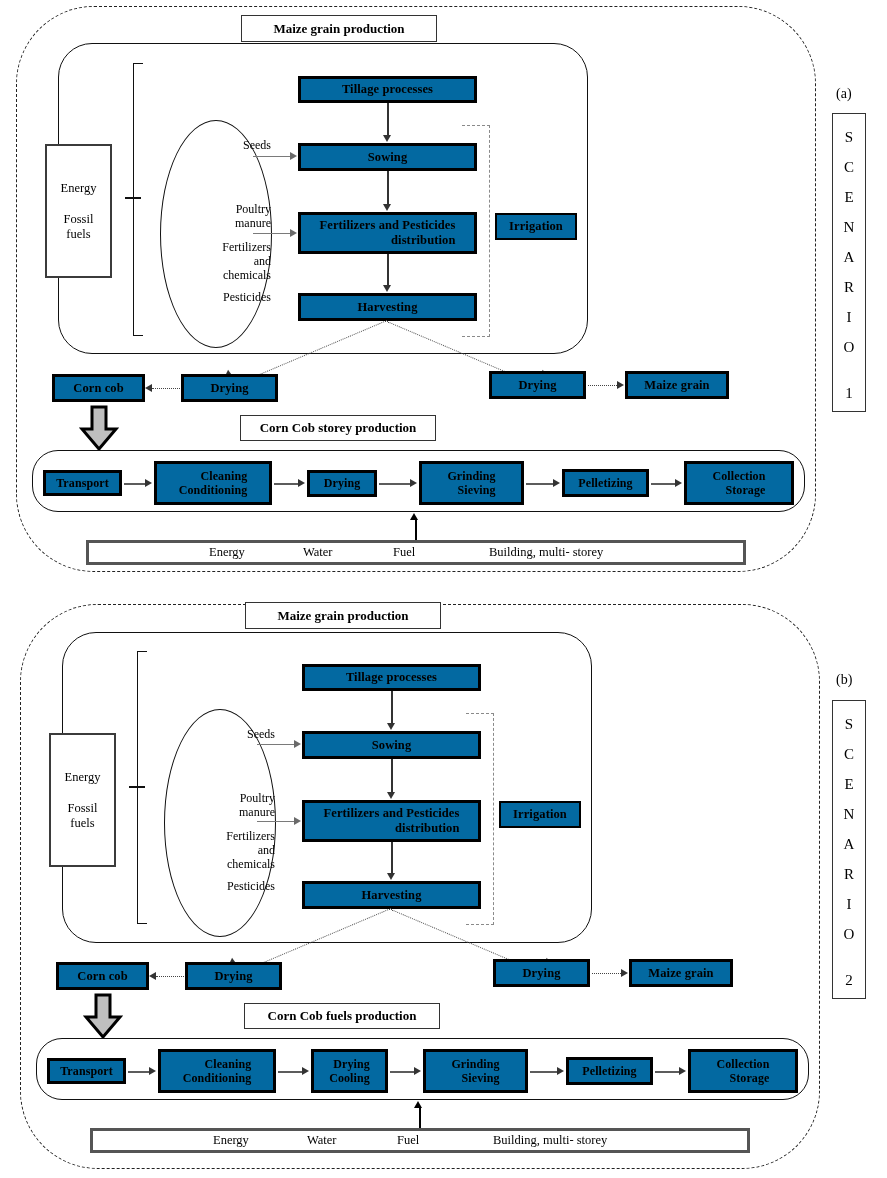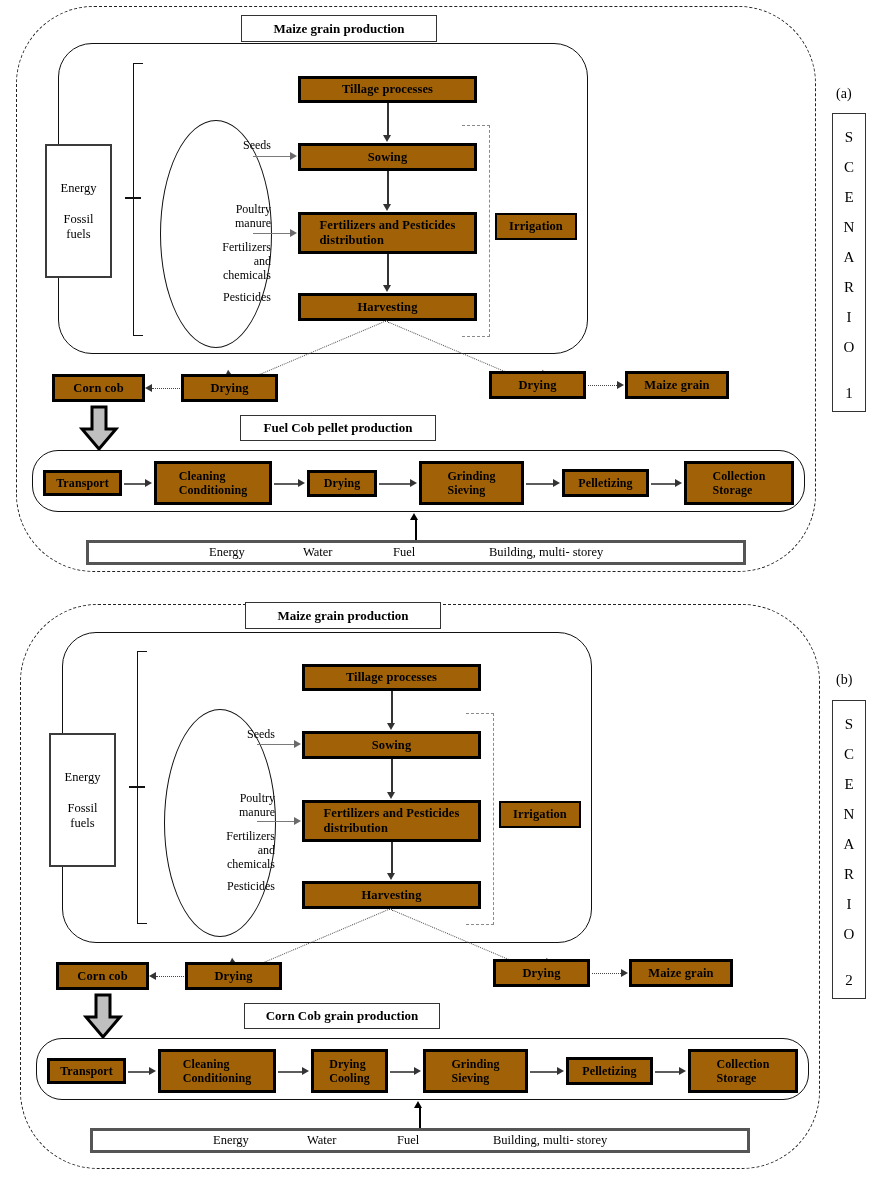--- a/index.html
+++ b/index.html
@@ -24,23 +24,23 @@
   }
   .round-panel-thin{
     border:1.4px solid #111;
     border-radius:26px;
     background:transparent;
   }
 
   
   .pbox{
     border:3px solid #000;
-    background:#a16207;
+    background:#0369a1;
     display:flex;align-items:center;justify-content:center;
-    text-align:left;
+    text-align:right;
     font-weight:bold;
     font-size:12.5px;
     line-height:1.18;
     letter-spacing:.1px;
   }
   .pbox.small{font-size:12px;}
 
   
   .tbox{
     border:1.3px solid #333;
@@ -208,21 +208,21 @@
 
   <div class="abs pbox" style="left:489px;top:371px;width:97px;height:28px;">Drying</div>
   <div class="abs pbox" style="left:625px;top:371px;width:104px;height:28px;">Maize  grain</div>
   <div class="dotline" style="left:588px;top:385px;width:31px;"></div>
   <div class="head-r dark" style="left:617px;top:381px;"></div>
 
   <svg class="blockarrow" style="left:79px;top:405px;" width="40" height="46" viewBox="0 0 40 46">
     <polygon points="13,2 27,2 27,24 37,24 20,44 3,24 13,24" fill="#bfbfbf" stroke="#000" stroke-width="3"></polygon>
   </svg>
 
-  <div class="abs tbox" style="left:240px;top:415px;width:196px;height:26px;">Fuel Cob pellet production</div>
+  <div class="abs tbox" style="left:240px;top:415px;width:196px;height:26px;">Corn Cob storey production</div>
 
   <div class="abs round-panel-thin" style="left:32px;top:450px;width:773px;height:62px;"></div>
 
   <div class="abs pbox small" style="left:43px;top:470px;width:79px;height:26px;">Transport</div>
   <div class="abs pbox small" style="left:154px;top:461px;width:118px;height:44px;white-space:pre-line;">Cleaning
 Conditioning</div>
   <div class="abs pbox small" style="left:307px;top:470px;width:70px;height:27px;">Drying</div>
   <div class="abs pbox small" style="left:419px;top:461px;width:105px;height:44px;white-space:pre-line;">Grinding
 Sieving</div>
   <div class="abs pbox small" style="left:562px;top:469px;width:87px;height:28px;">Pelletizing</div>
@@ -324,21 +324,21 @@
 
   <div class="abs pbox" style="left:493px;top:959px;width:97px;height:28px;">Drying</div>
   <div class="abs pbox" style="left:629px;top:959px;width:104px;height:28px;">Maize  grain</div>
   <div class="dotline" style="left:592px;top:973px;width:31px;"></div>
   <div class="head-r dark" style="left:621px;top:969px;"></div>
 
   <svg class="blockarrow" style="left:83px;top:993px;" width="40" height="46" viewBox="0 0 40 46">
     <polygon points="13,2 27,2 27,24 37,24 20,44 3,24 13,24" fill="#bfbfbf" stroke="#000" stroke-width="3"></polygon>
   </svg>
 
-  <div class="abs tbox" style="left:244px;top:1003px;width:196px;height:26px;">Corn Cob grain production</div>
+  <div class="abs tbox" style="left:244px;top:1003px;width:196px;height:26px;">Corn Cob fuels production</div>
 
   <div class="abs round-panel-thin" style="left:36px;top:1038px;width:773px;height:62px;"></div>
 
   <div class="abs pbox small" style="left:47px;top:1058px;width:79px;height:26px;">Transport</div>
   <div class="abs pbox small" style="left:158px;top:1049px;width:118px;height:44px;white-space:pre-line;">Cleaning
 Conditioning</div>
   <div class="abs pbox small" style="left:311px;top:1049px;width:77px;height:44px;white-space:pre-line;">Drying
 Cooling</div>
   <div class="abs pbox small" style="left:423px;top:1049px;width:105px;height:44px;white-space:pre-line;">Grinding
 Sieving</div>

